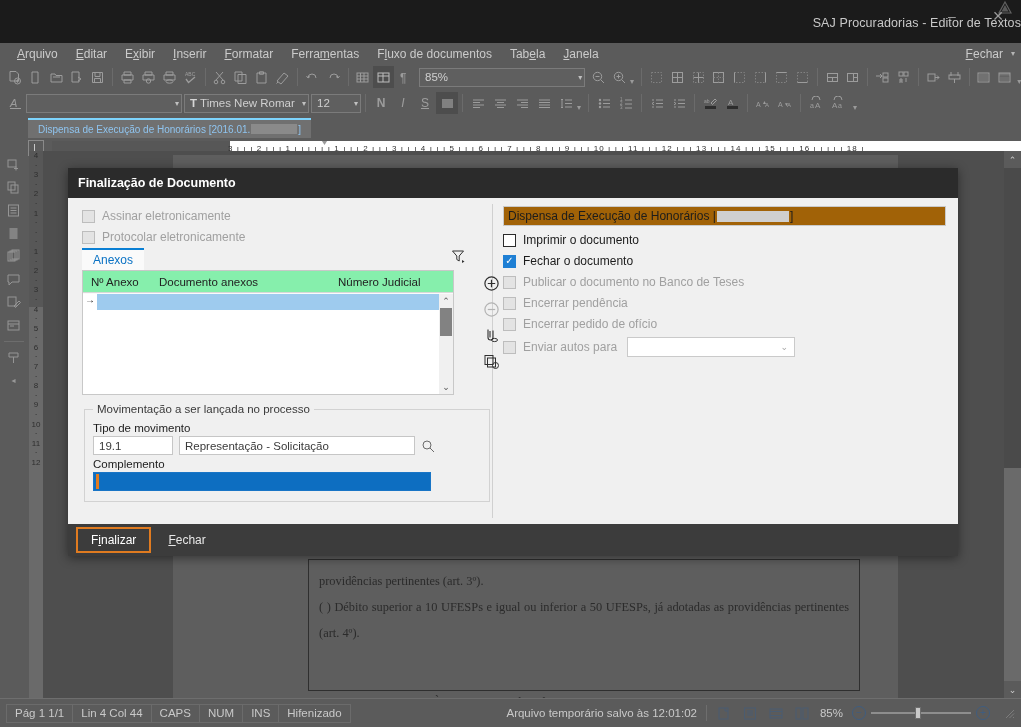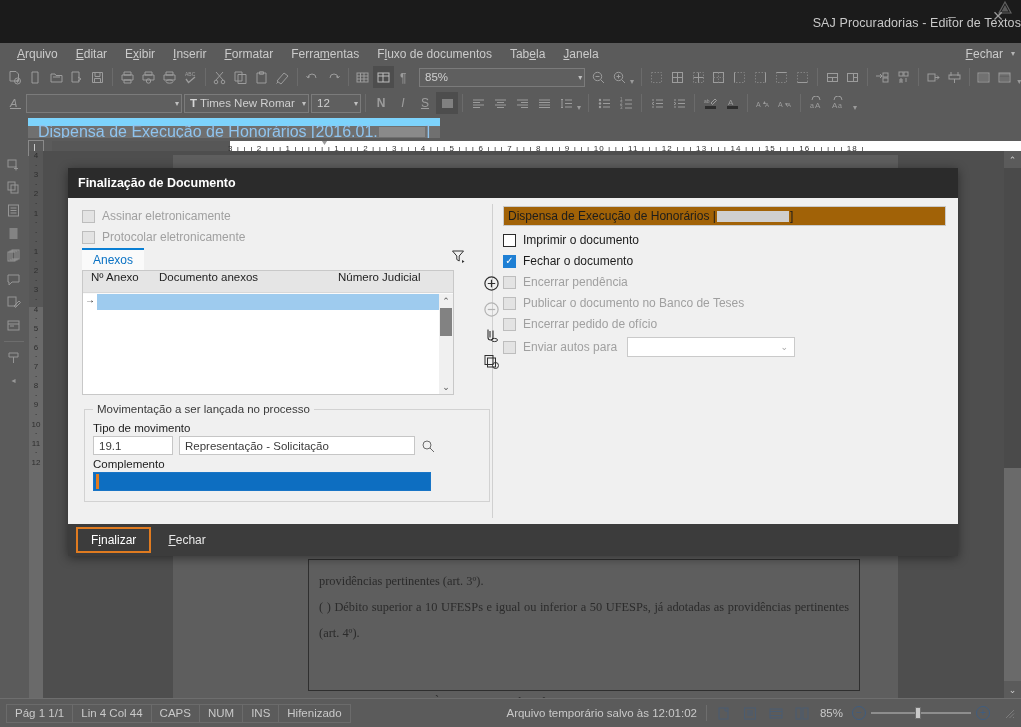--- a/index.html
+++ b/index.html
@@ -53,22 +53,22 @@
     height:19px; background:#5f5f5f; border:1px solid #7b7b7b; color:#cfcfcf;
     display:flex; align-items:center; padding:0 2px 0 5px; font-size:11.5px;
     position:relative;
   }
   .combo .cval { flex:1; white-space:nowrap; overflow:hidden; }
   .combo .carr { font-size:8px; color:#c0c0c0; padding-left:4px; }
 
   
   .tabrow { height:22px; background:#5b5b5b; display:flex; align-items:flex-end; padding-left:28px; }
   .doctab {
-    height:20px; background:#707070; border-top:8px solid #7dd3fc;
-    color:#8fc4ef; font-size:16px; display:flex; align-items:center; padding:0 10px;
+    height:20px; background:#707070; border-top:2px solid #7dd3fc;
+    color:#8fc4ef; font-size:10px; display:flex; align-items:center; padding:0 10px;
   }
   .doctab .redact { display:inline-block; width:46px; height:10px; background:#8a8a8a; margin:0 1px; vertical-align:-1px;}
 
   
   .rulerrow { height:20px; background:#5b5b5b; display:flex; align-items:center; padding-left:28px; position:relative;}
   .tabsel { width:16px; height:16px; border:1px solid #8a8a8a; color:#d0d0d0; display:flex;
             align-items:center; justify-content:center; font-size:10px; margin-right:8px;}
   .ruler { flex:1; height:14px; background:#ffffff; position:relative; overflow:hidden;
            font-size:8.5px; color:#2a2a2a; }
   .ruler .indent-area { position:absolute; left:0; top:0; bottom:0; width:178px; background:#575757;}
@@ -127,22 +127,22 @@
   .cblbl.dis { color:#a0a0a0; }
 
   
   .tabstrip { margin-top:0; display:flex; align-items:flex-end; height:22px; }
   .tabstrip .tb {
     background:#fafafa; border-top:2px solid #0a7fd4; color:#0a72c4; font-size:12px;
     padding:3px 11px 3px 11px; height:22px; display:flex; align-items:center;
   }
   .gridwrap { background:#fafafa; border:1px solid #c8c8c8; width:372px; height:125px;
               position:relative; margin-top:0; }
-  .gridhdr { height:22px; display:flex; border-bottom:1px solid #d8d8d8;
-             background:#e5e5e5; font-size:11.5px; color:#222; padding-left:8px; }
+  .gridhdr { height:22px; display:flex; align-items:center; border-bottom:1px solid #d8d8d8;
+             background:#86efac; font-size:11.5px; color:#222; padding-left:8px; }
   .gridhdr .c1 { width:68px; }
   .gridhdr .c2 { flex:1; }
   .gridhdr .c3 { width:115px; }
   .gridbody { position:absolute; left:0; right:14px; top:23px; bottom:0; background:#fff; }
   .gridrow { height:16px; display:flex; align-items:center; background:#9ecbee; }
   .gridrow .arrow { width:14px; text-align:center; color:#222; font-size:10px; background:#fff; height:16px;}
   .gridrow .fill { flex:1; height:16px; }
   .gsb { position:absolute; right:0; top:23px; bottom:0; width:14px; background:#f0f0f0;
          display:flex; flex-direction:column; justify-content:space-between; align-items:center; }
   .gsb .a { font-size:9px; color:#555; height:14px; display:flex; align-items:center;}
@@ -816,25 +816,25 @@
           <div class="cbrow">
             <span class="cb" style="border-color:#2b2b2b;"></span>
             <span class="cblbl">Imprimir o documento</span>
           </div>
           <div class="cbrow">
             <span class="cb checked">✓</span>
             <span class="cblbl">Fechar o documento</span>
           </div>
           <div class="cbrow">
             <span class="cb dis"></span>
-            <span class="cblbl dis">Encerrar pendência</span>
+            <span class="cblbl dis">Publicar o documento no Banco de Teses</span>
           </div>
           <div class="cbrow">
             <span class="cb dis"></span>
-            <span class="cblbl dis">Publicar o documento no Banco de Teses</span>
+            <span class="cblbl dis">Encerrar pendência</span>
           </div>
           <div class="cbrow">
             <span class="cb dis"></span>
             <span class="cblbl dis">Encerrar pedido de ofício</span>
           </div>
           <div class="cbrow" style="height:24px;">
             <span class="cb dis"></span>
             <span class="cblbl dis">Enviar autos para</span>
             <span class="sel-empty">
               <span style="flex:1;"></span>

